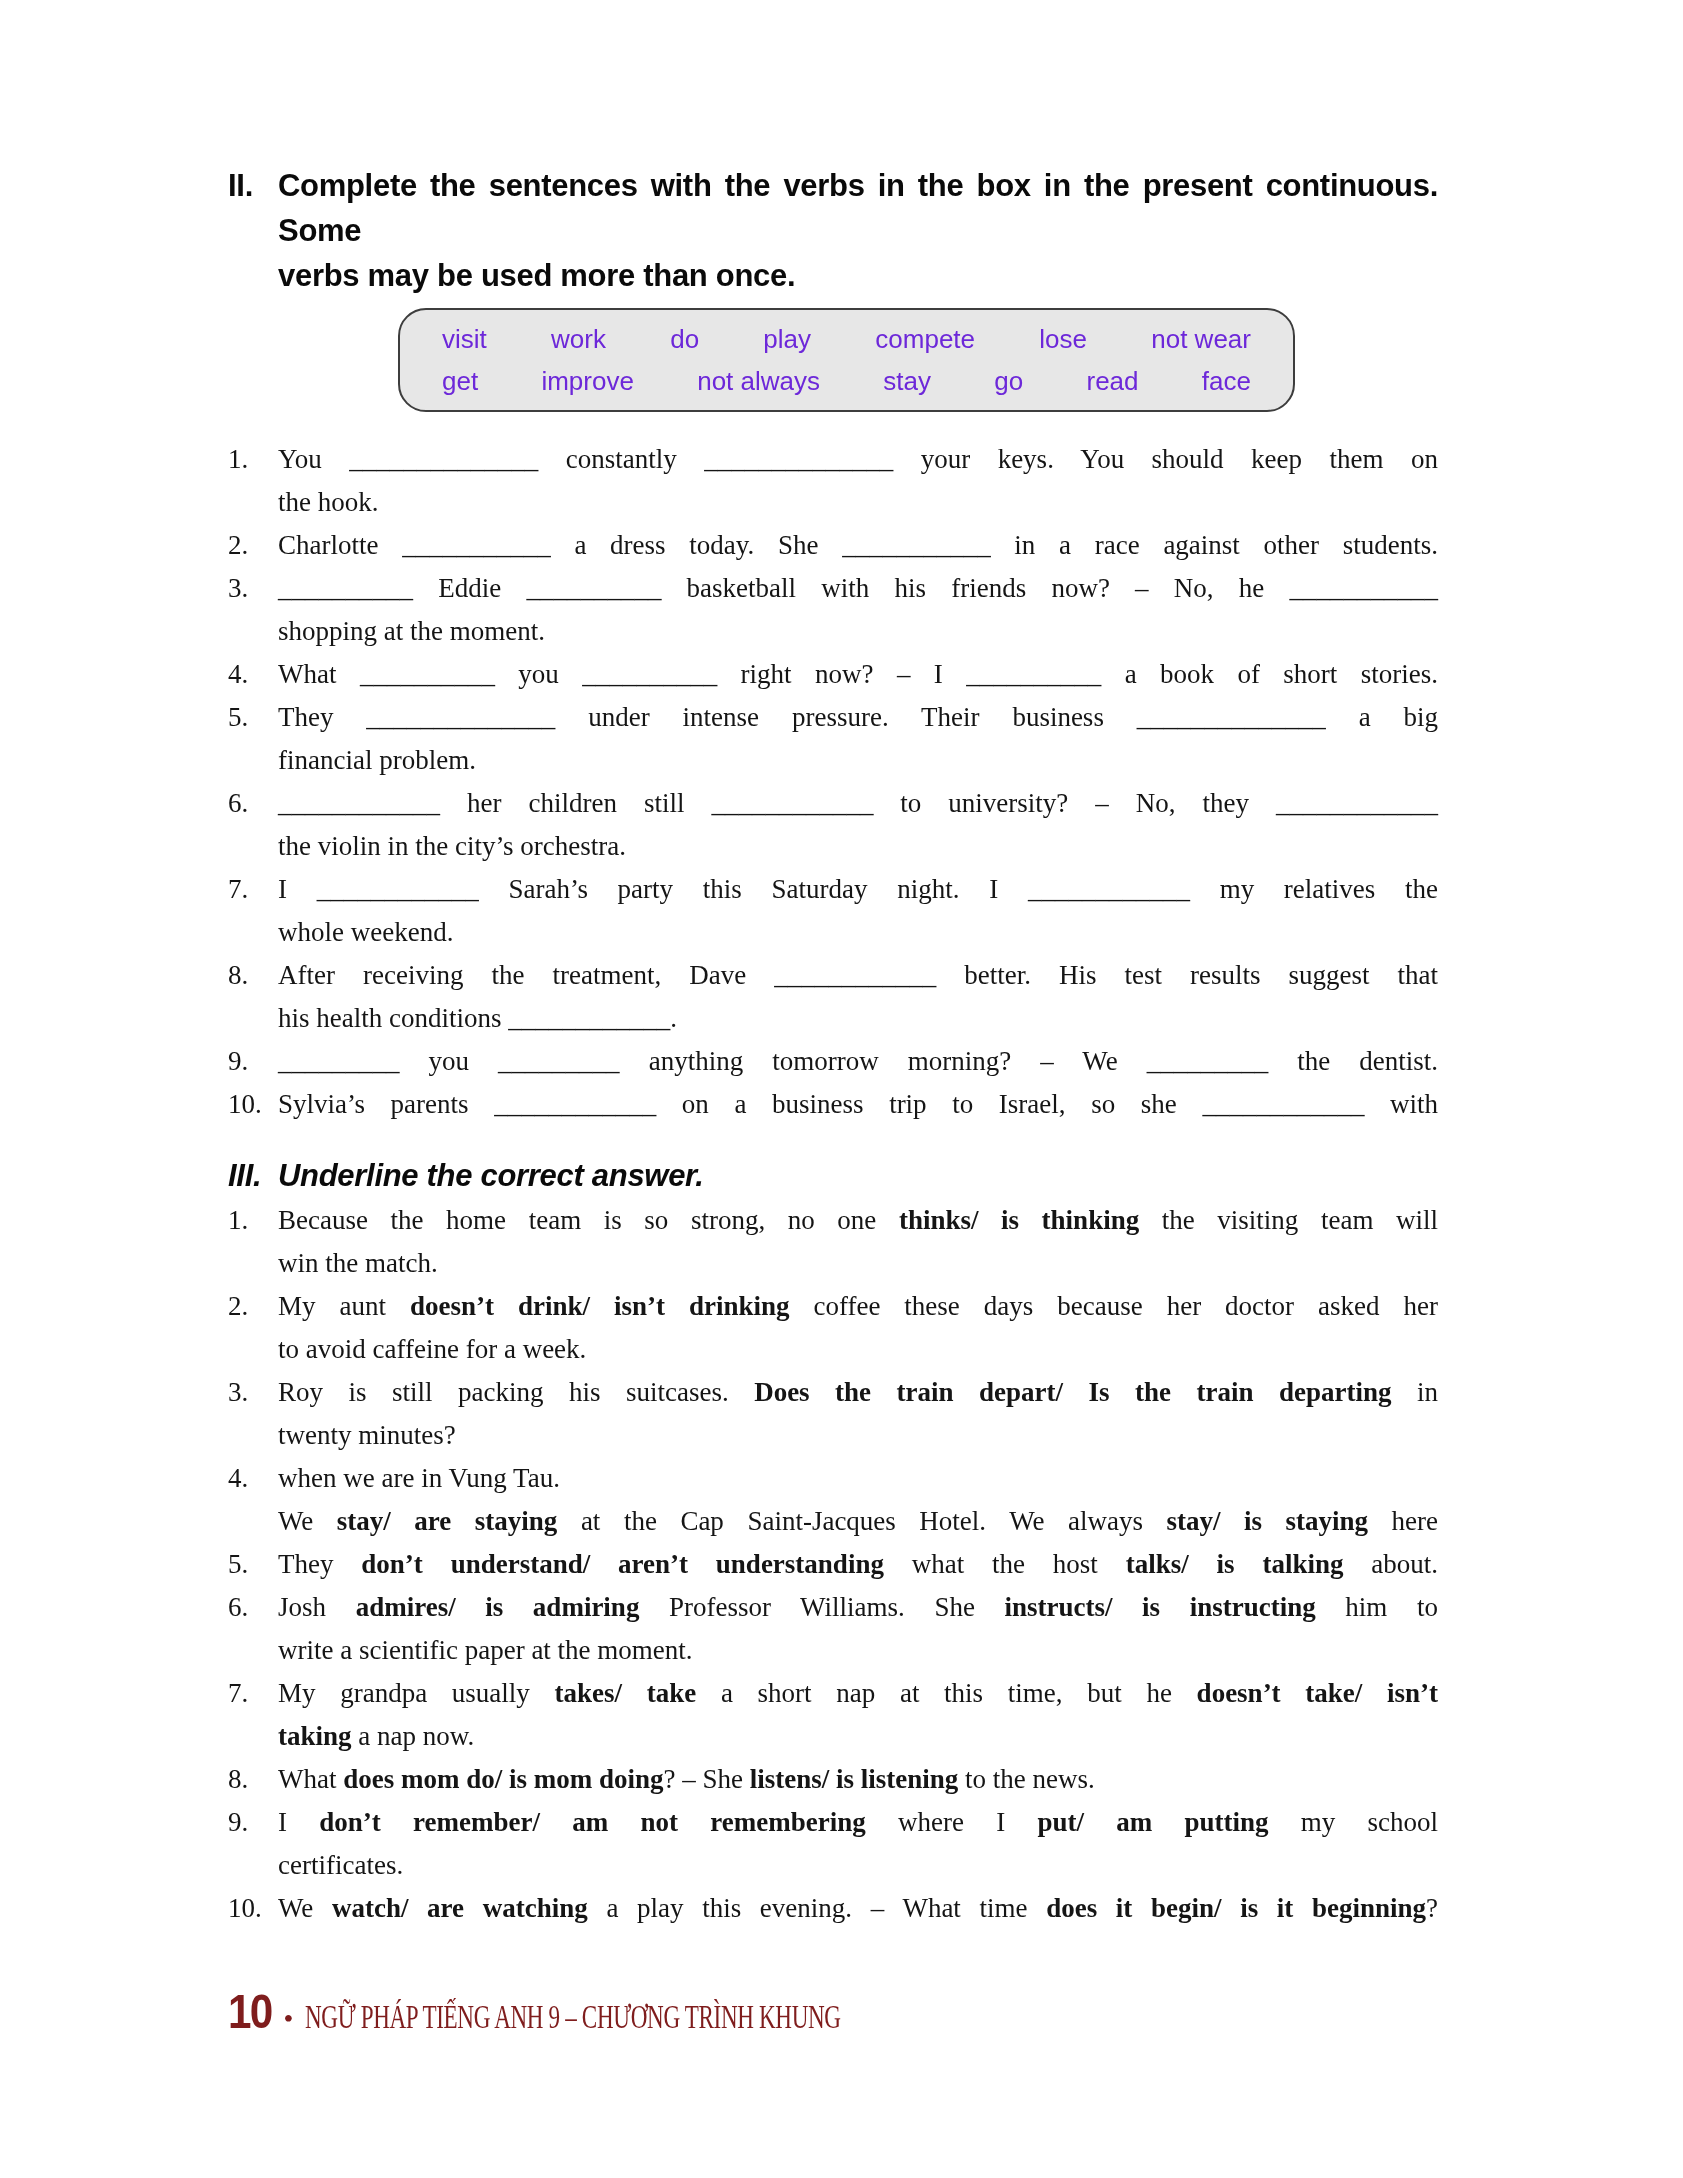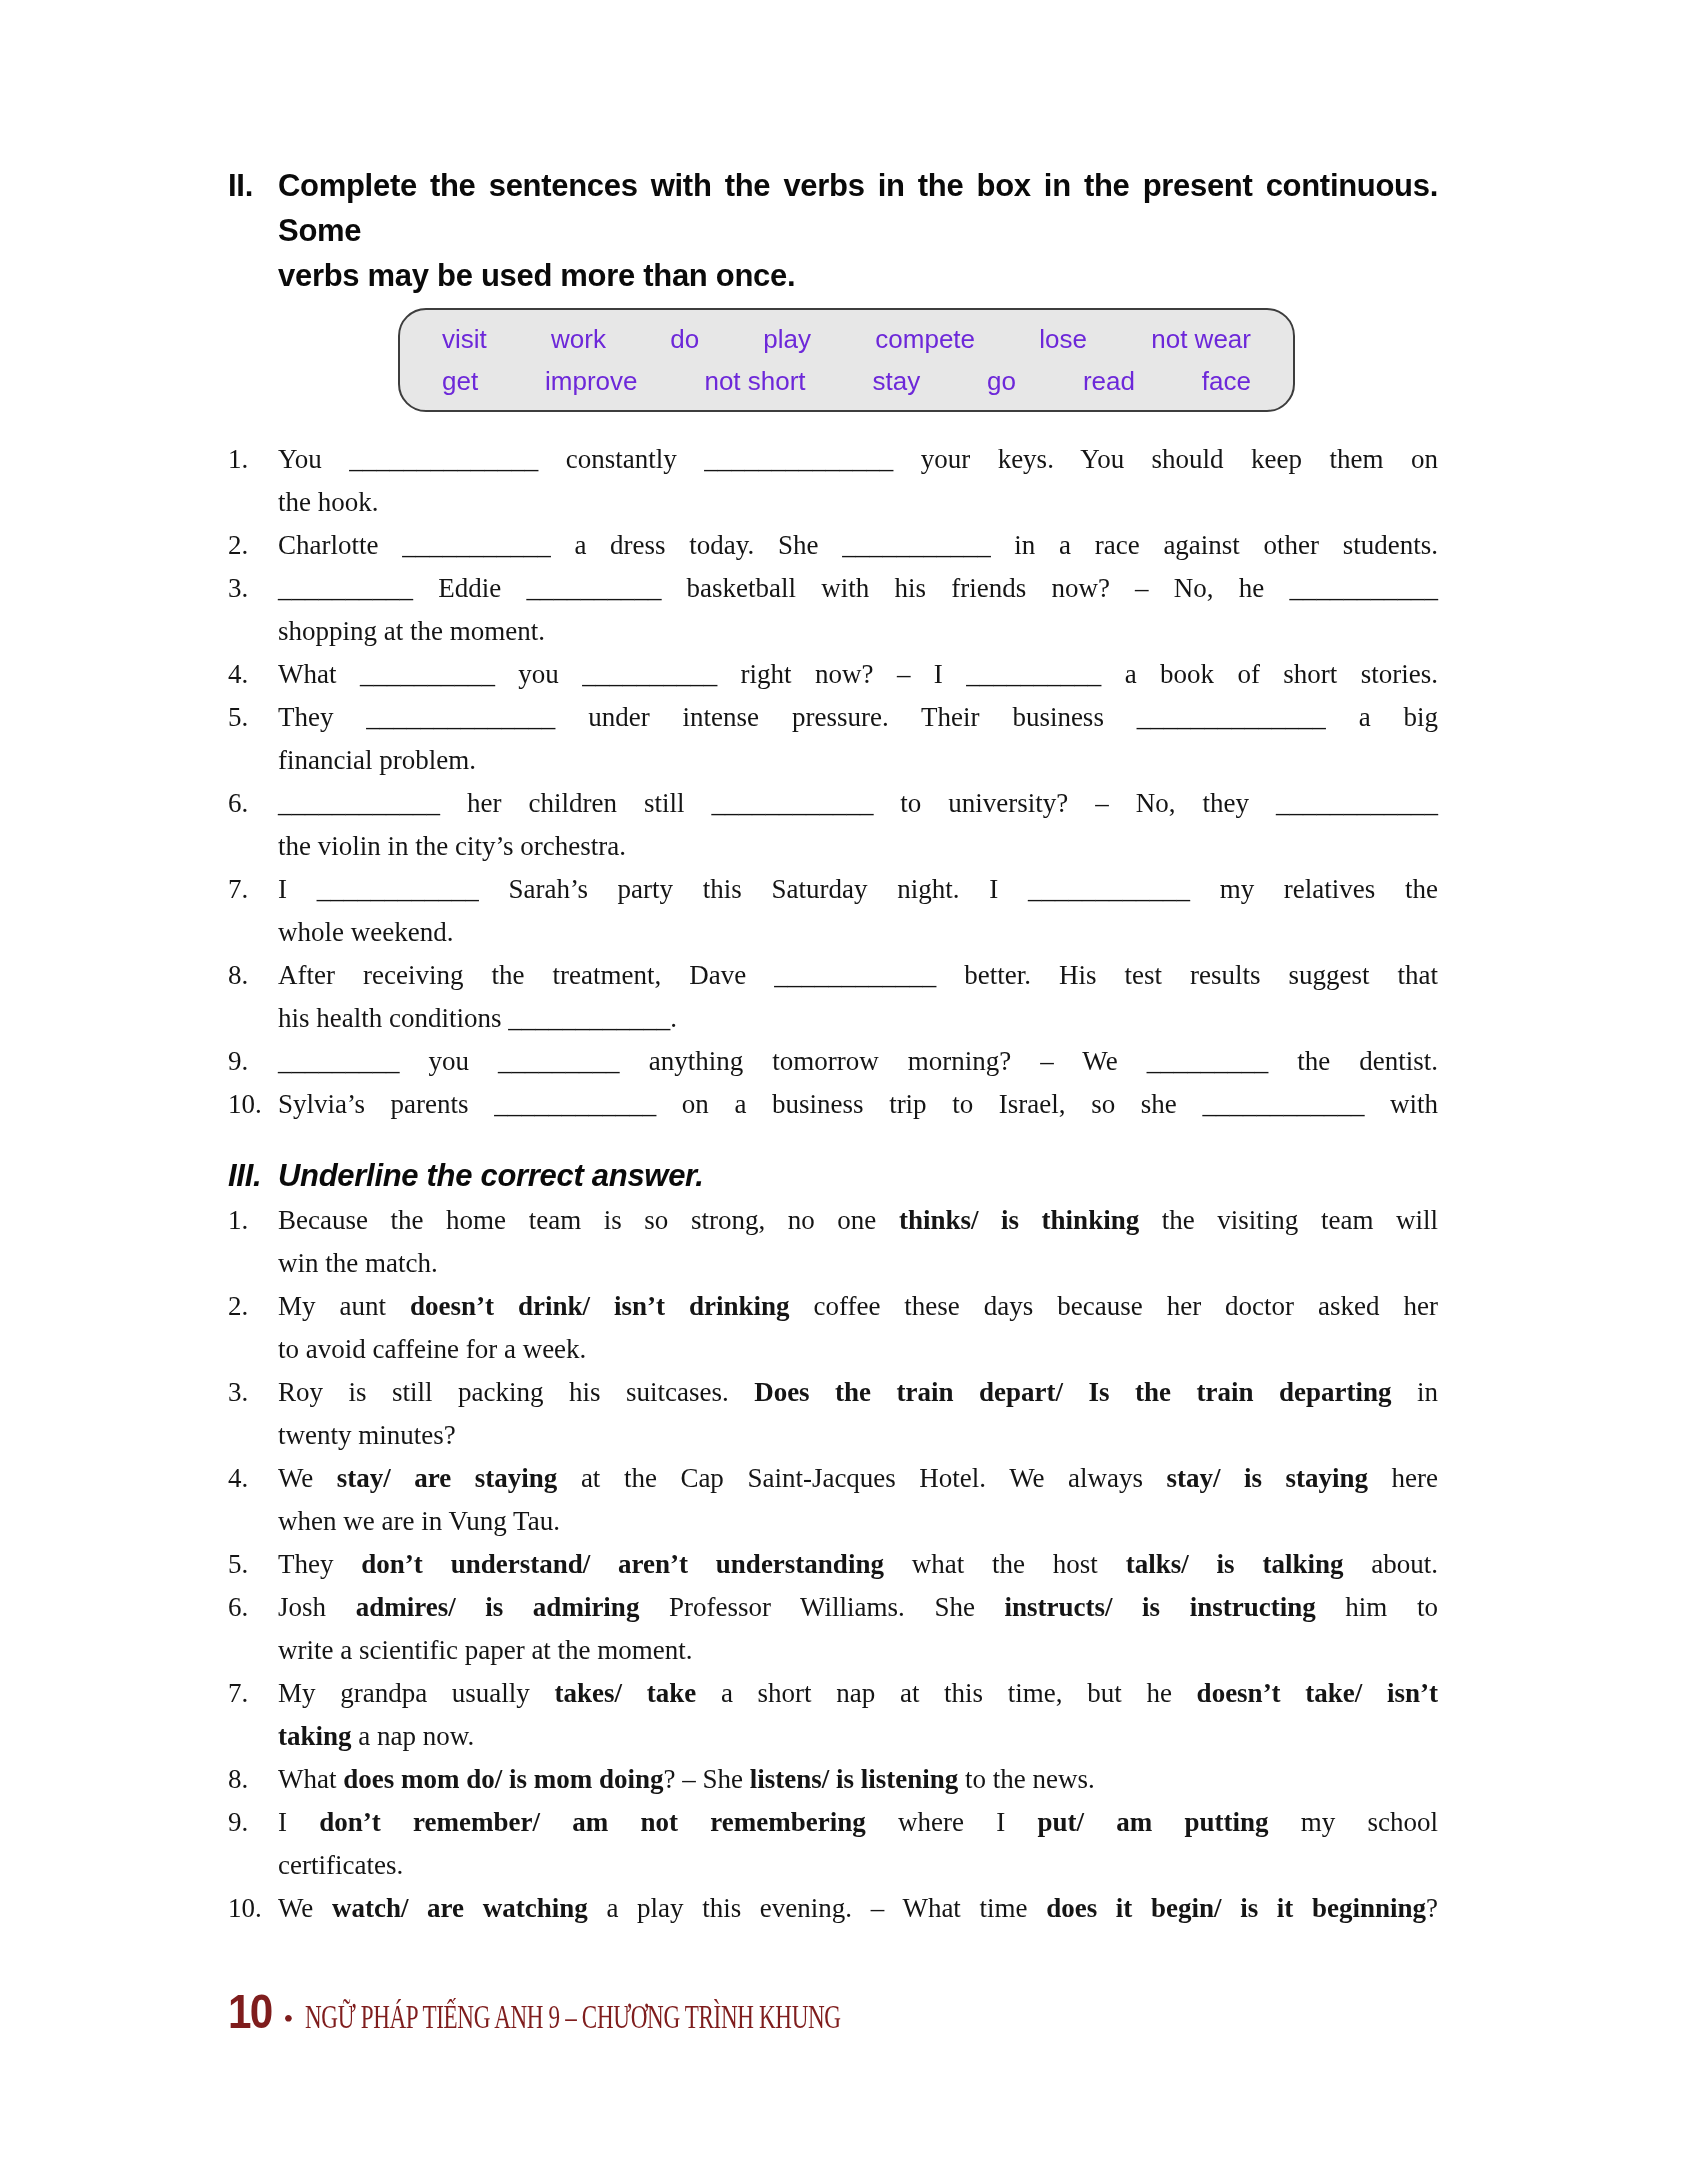--- a/index.html
+++ b/index.html
@@ -109,21 +109,21 @@
             <span class="verb">work</span>
             <span class="verb">do</span>
             <span class="verb">play</span>
             <span class="verb">compete</span>
             <span class="verb">lose</span>
             <span class="verb">not wear</span>
           </div>
           <div class="verb-row">
             <span class="verb">get</span>
             <span class="verb">improve</span>
-            <span class="verb">not short</span>
+            <span class="verb">not always</span>
             <span class="verb">stay</span>
             <span class="verb">go</span>
             <span class="verb">read</span>
             <span class="verb">face</span>
           </div>
         </div>
       <div class="items" id="ex2-items">
           <div class="item">
             <span class="num">1.</span>
             <div class="body">
@@ -216,22 +216,22 @@
           <div class="item">
             <span class="num">3.</span>
             <div class="body">
               <div class="line just"><span class="seg">Roy is still packing his suitcases. </span><b class="choice">Does the train depart/ Is the train departing</b><span class="seg"> in</span></div>
               <div class="line"><span class="seg">twenty minutes?</span></div>
             </div>
           </div>
           <div class="item">
             <span class="num">4.</span>
             <div class="body">
+              <div class="line"><span class="seg">when we are in Vung Tau.</span></div>
               <div class="line just"><span class="seg">We </span><b class="choice">stay/ are staying</b><span class="seg"> at the Cap Saint-Jacques Hotel. We always </span><b class="choice">stay/ is staying</b><span class="seg"> here</span></div>
-              <div class="line"><span class="seg">when we are in Vung Tau.</span></div>
             </div>
           </div>
           <div class="item">
             <span class="num">5.</span>
             <div class="body">
               <div class="line just"><span class="seg">They </span><b class="choice">don’t understand/ aren’t understanding</b><span class="seg"> what the host </span><b class="choice">talks/ is talking</b><span class="seg"> about.</span></div>
             </div>
           </div>
           <div class="item">
             <span class="num">6.</span>

